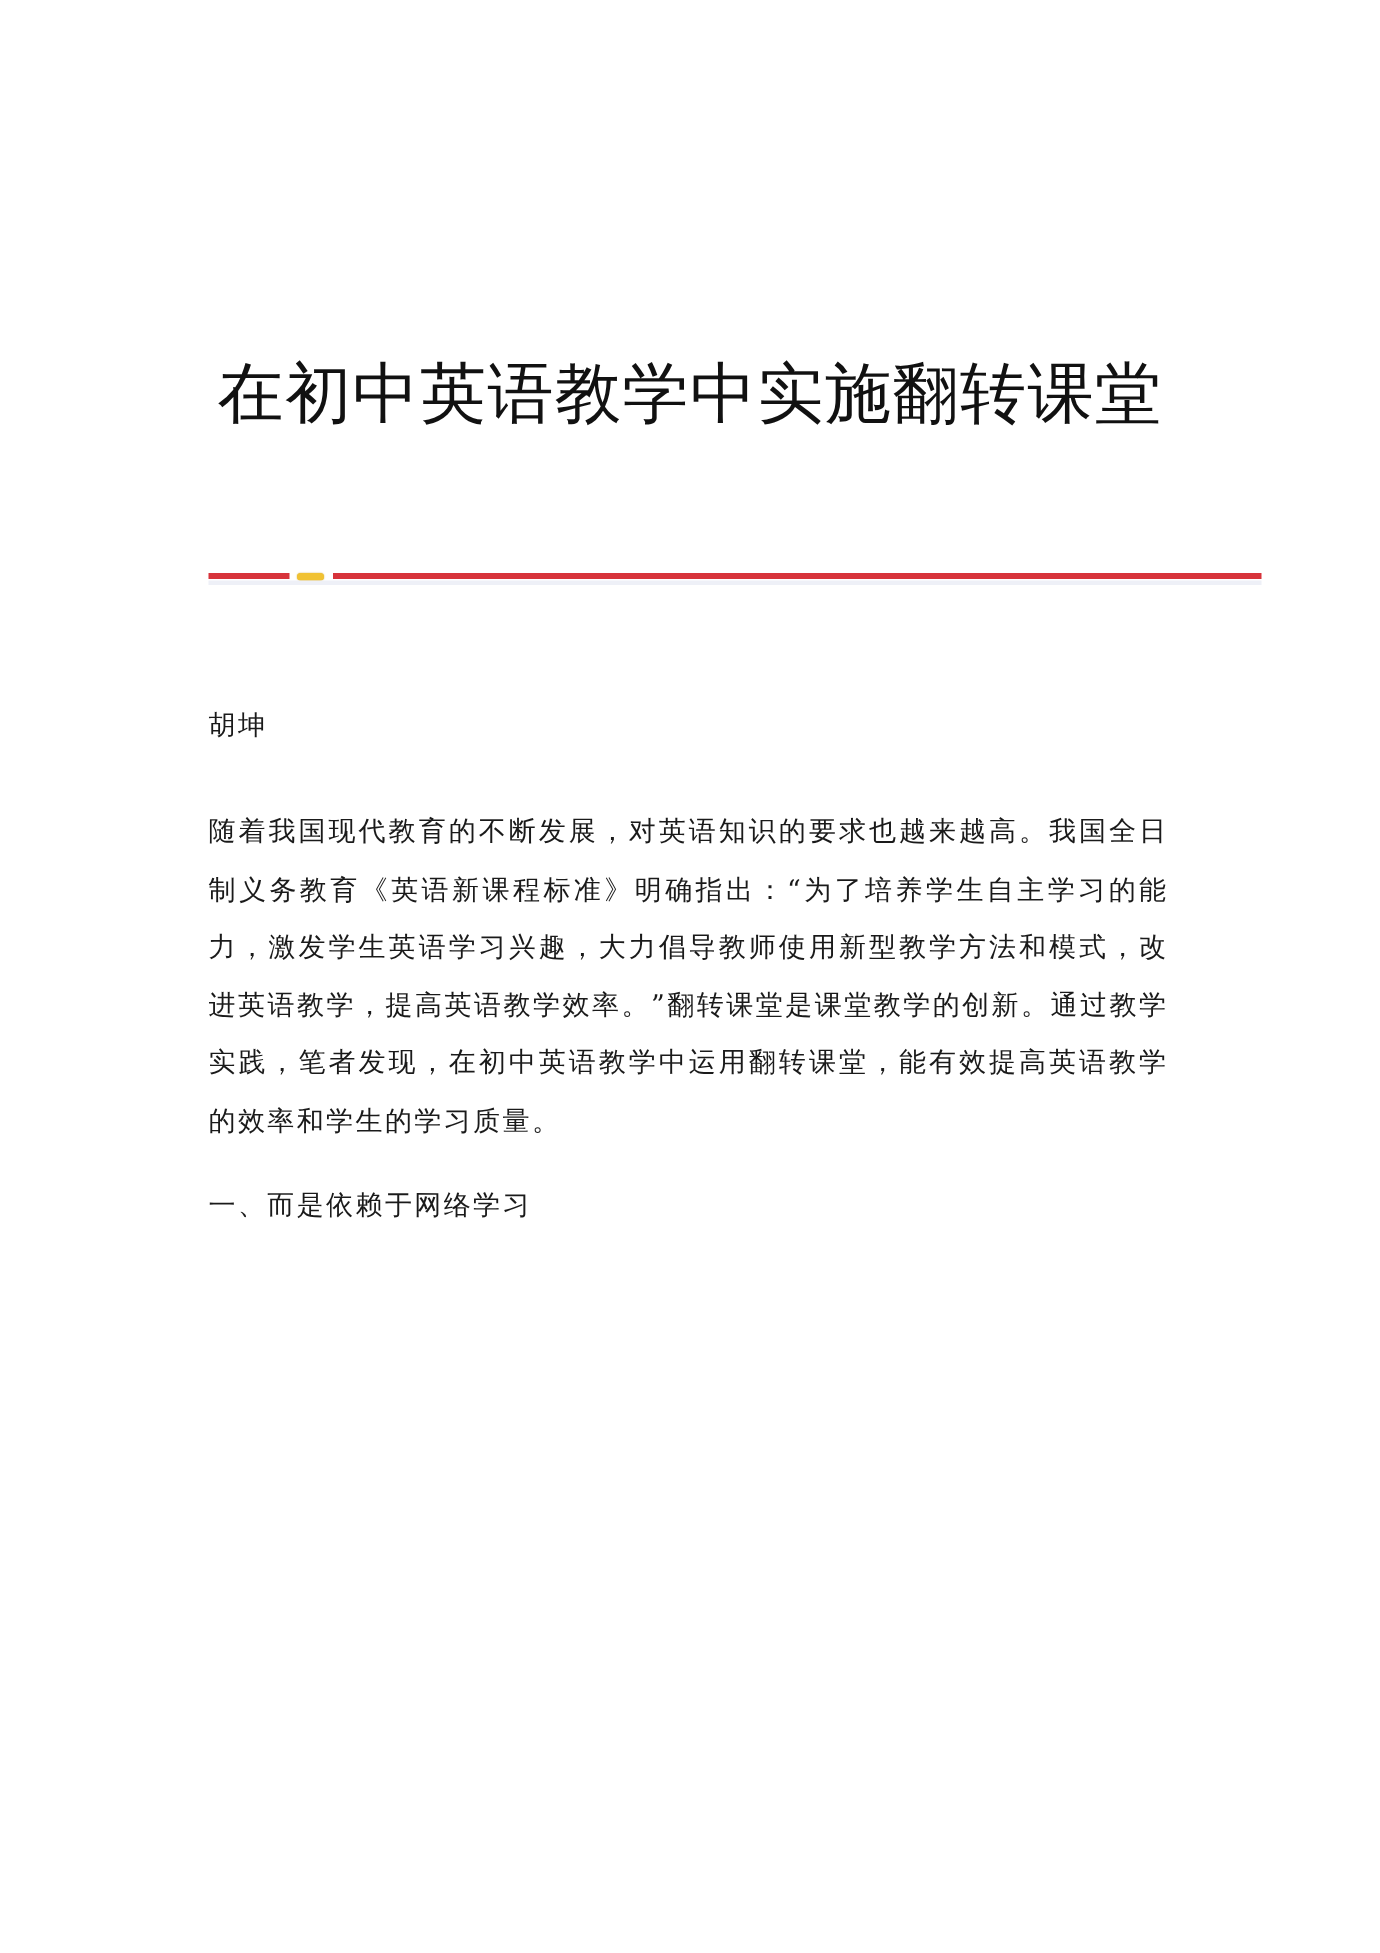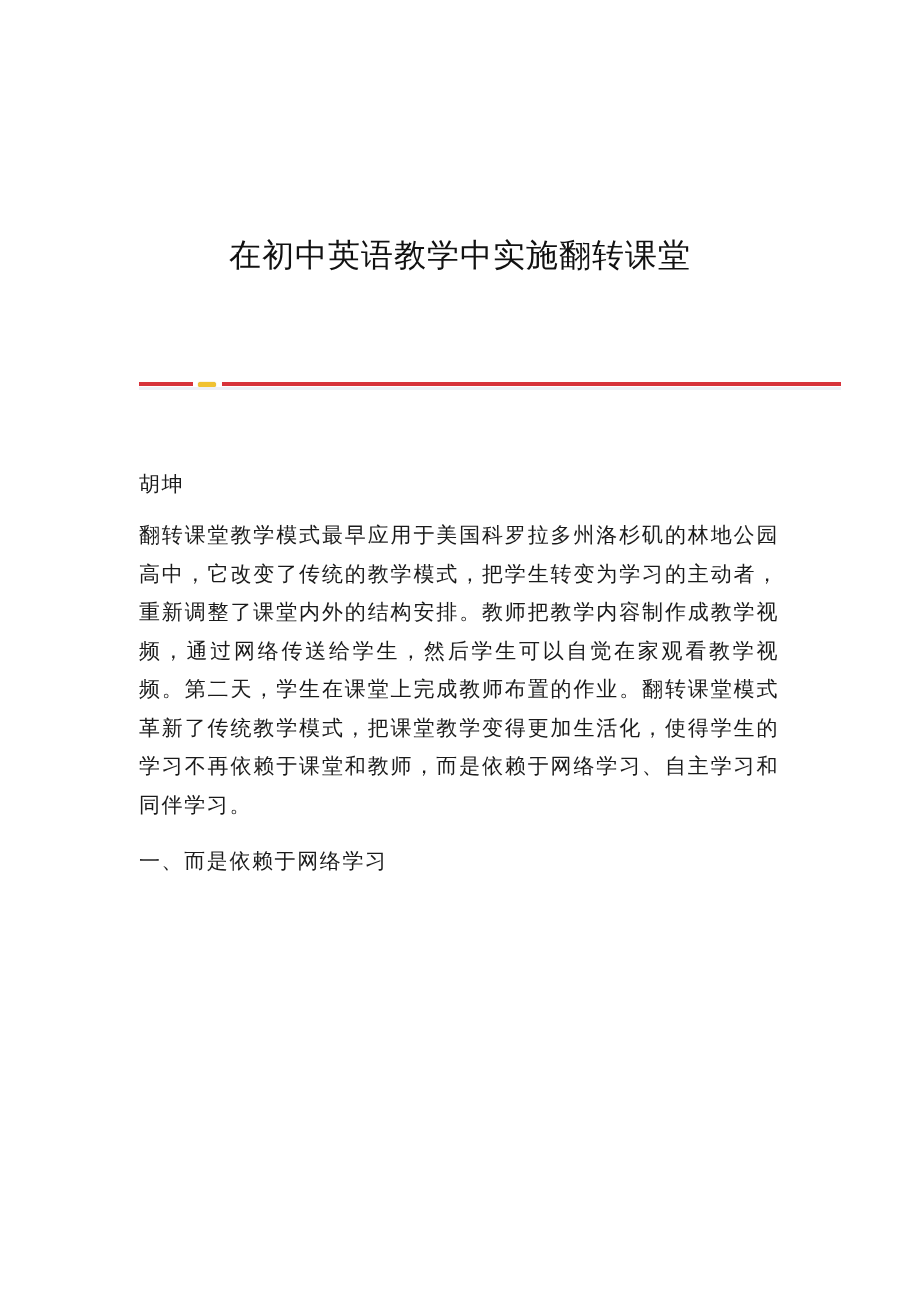--- a/index.html
+++ b/index.html
@@ -14,21 +14,21 @@
       overflow: hidden;
       font-family: "DejaVu Serif", "Liberation Serif", serif;
       color: #1a1a1a;
     }
     .page-title {
       position: absolute;
       left: 0;
       width: 920px;
       top: 214px;
       text-align: center;
-      font-size: 32px;
+      font-size: 44px;
       line-height: 40px;
       letter-spacing: 1px;
       color: #111111;
       font-weight: normal;
     }
     .divider {
       position: absolute;
       top: 382px;
       left: 139px;
       width: 702px;
@@ -66,21 +66,21 @@
       right: 0;
       top: 5px;
       height: 3px;
       background: #eef0f7;
     }
     .content {
       position: absolute;
       left: 139px;
       top: 470px;
       width: 640px;
-      font-size: 21px;
+      font-size: 18px;
       letter-spacing: 1.6px;
     }
     .author {
       margin: 0;
       line-height: 28px;
       height: 28px;
     }
     .para {
       margin: 0;
       line-height: 38.5px;
@@ -101,15 +101,15 @@
 
 <div class="divider">
   <div class="seg-left"></div>
   <div class="pill"></div>
   <div class="seg-right"></div>
   <div class="shadow"></div>
 </div>
 
 <div class="content">
   <p class="author">胡坤</p>
-  <p class="para para-2">翻转课堂教学模式最早应用于美国科罗拉多州洛杉矶的林地公园高中，它改变了传统的教学模式，把学生转变为学习的主动者，重新调整了课堂内外的结构安排。教师把教学内容制作成教学视频，通过网络传送给学生，然后学生可以自觉在家观看教学视频。第二天，学生在课堂上完成教师布置的作业。翻转课堂模式革新了传统教学模式，把课堂教学变得更加生活化，使得学生的学习不再依赖于课堂和教师，而是依赖于网络学习、自主学习和同伴学习。</p>
+  <p class="para para-1">随着我国现代教育的不断发展，对英语知识的要求也越来越高。我国全日制义务教育《英语新课程标准》明确指出：“为了培养学生自主学习的能力，激发学生英语学习兴趣，大力倡导教师使用新型教学方法和模式，改进英语教学，提高英语教学效率。”翻转课堂是课堂教学的创新。通过教学实践，笔者发现，在初中英语教学中运用翻转课堂，能有效提高英语教学的效率和学生的学习质量。</p>
   <p class="heading">一、而是依赖于网络学习</p>
 </div>
 
 </body></html>

